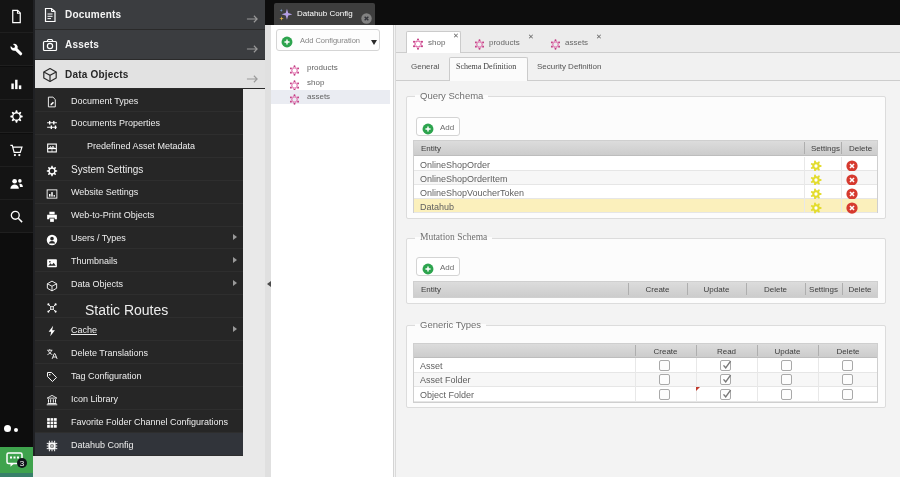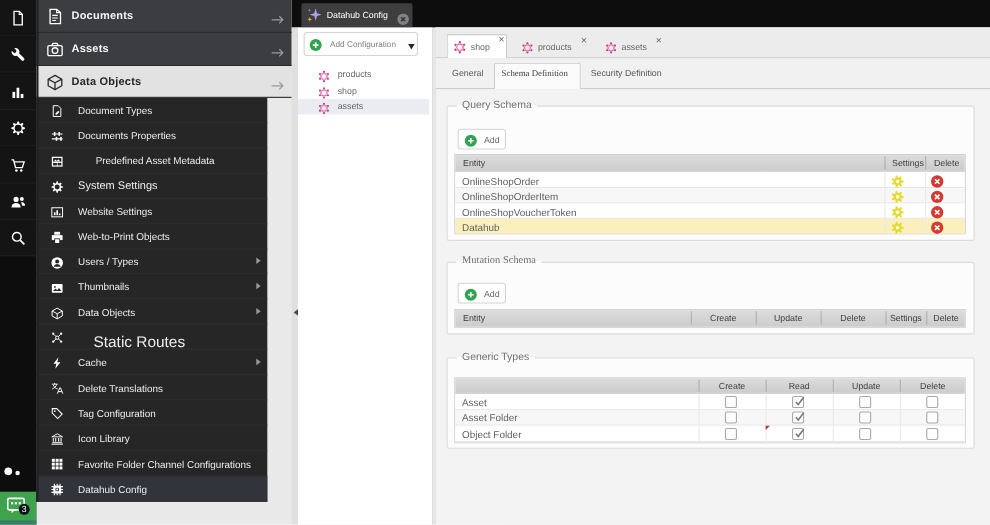--- a/index.html
+++ b/index.html
@@ -408,21 +408,21 @@
         <circle cx="3.2" cy="3.2" r="1.4" fill="#ffffff"></circle>
         <circle cx="12.8" cy="3.2" r="1.4" fill="#ffffff"></circle>
         <circle cx="3.2" cy="12.8" r="1.4" fill="#ffffff"></circle>
         <circle cx="12.8" cy="12.8" r="1.4" fill="#ffffff"></circle>
       </svg></div>
 <div class="abs" style="left:85px;top:301.9px;font-size:14px;color:#ededed;">Static Routes</div>
 <div class="abs" style="left:33px;top:318.4px;width:210px;height:22.9px;background:transparent;border-bottom:1px solid #2e2e2e;"></div>
 <div class="abs" style="left:46px;top:323.4px;"><svg width="12" height="12" viewBox="0 0 16 16">
         <path d="M9.5 1L3.5 9h3.4l-1.2 6 6.2-8H8.2z" fill="#ffffff"></path>
       </svg></div>
-<div class="abs" style="left:71px;top:324.9px;font-size:9px;color:#ededed;">Cache</div>
+<div class="abs" style="left:71px;top:324.9px;font-size:9px;color:#ededed;text-decoration:underline;">Cache</div>
 <div class="abs" style="left:233px;top:325.9px;width:0;height:0;border-left:4px solid #9a9a9a;border-top:3.5px solid transparent;border-bottom:3.5px solid transparent;"></div>
 <div class="abs" style="left:33px;top:341.3px;width:210px;height:22.9px;background:transparent;border-bottom:1px solid #2e2e2e;"></div>
 <div class="abs" style="left:46px;top:346.3px;"><svg width="12" height="12" viewBox="0 0 16 16">
         <path d="M1.5 3h7M5 1.5V3M7.5 3c-.6 2.6-2.8 4.8-5.6 5.8M3.2 3.8c.8 2.4 2.9 4.3 5.3 5" fill="none" stroke="#ffffff" stroke-width="1.1"></path>
         <path d="M8.2 14.5l2.8-7h1l2.8 7" fill="none" stroke="#ffffff" stroke-width="1.2"></path>
         <path d="M9.4 12h4.2" stroke="#ffffff" stroke-width="1.2"></path>
       </svg></div>
 <div class="abs" style="left:71px;top:347.8px;font-size:9px;color:#ededed;">Delete Translations</div>
 <div class="abs" style="left:33px;top:364.2px;width:210px;height:22.9px;background:transparent;border-bottom:1px solid #2e2e2e;"></div>
 <div class="abs" style="left:46px;top:369.2px;"><svg width="12" height="12" viewBox="0 0 16 16">

